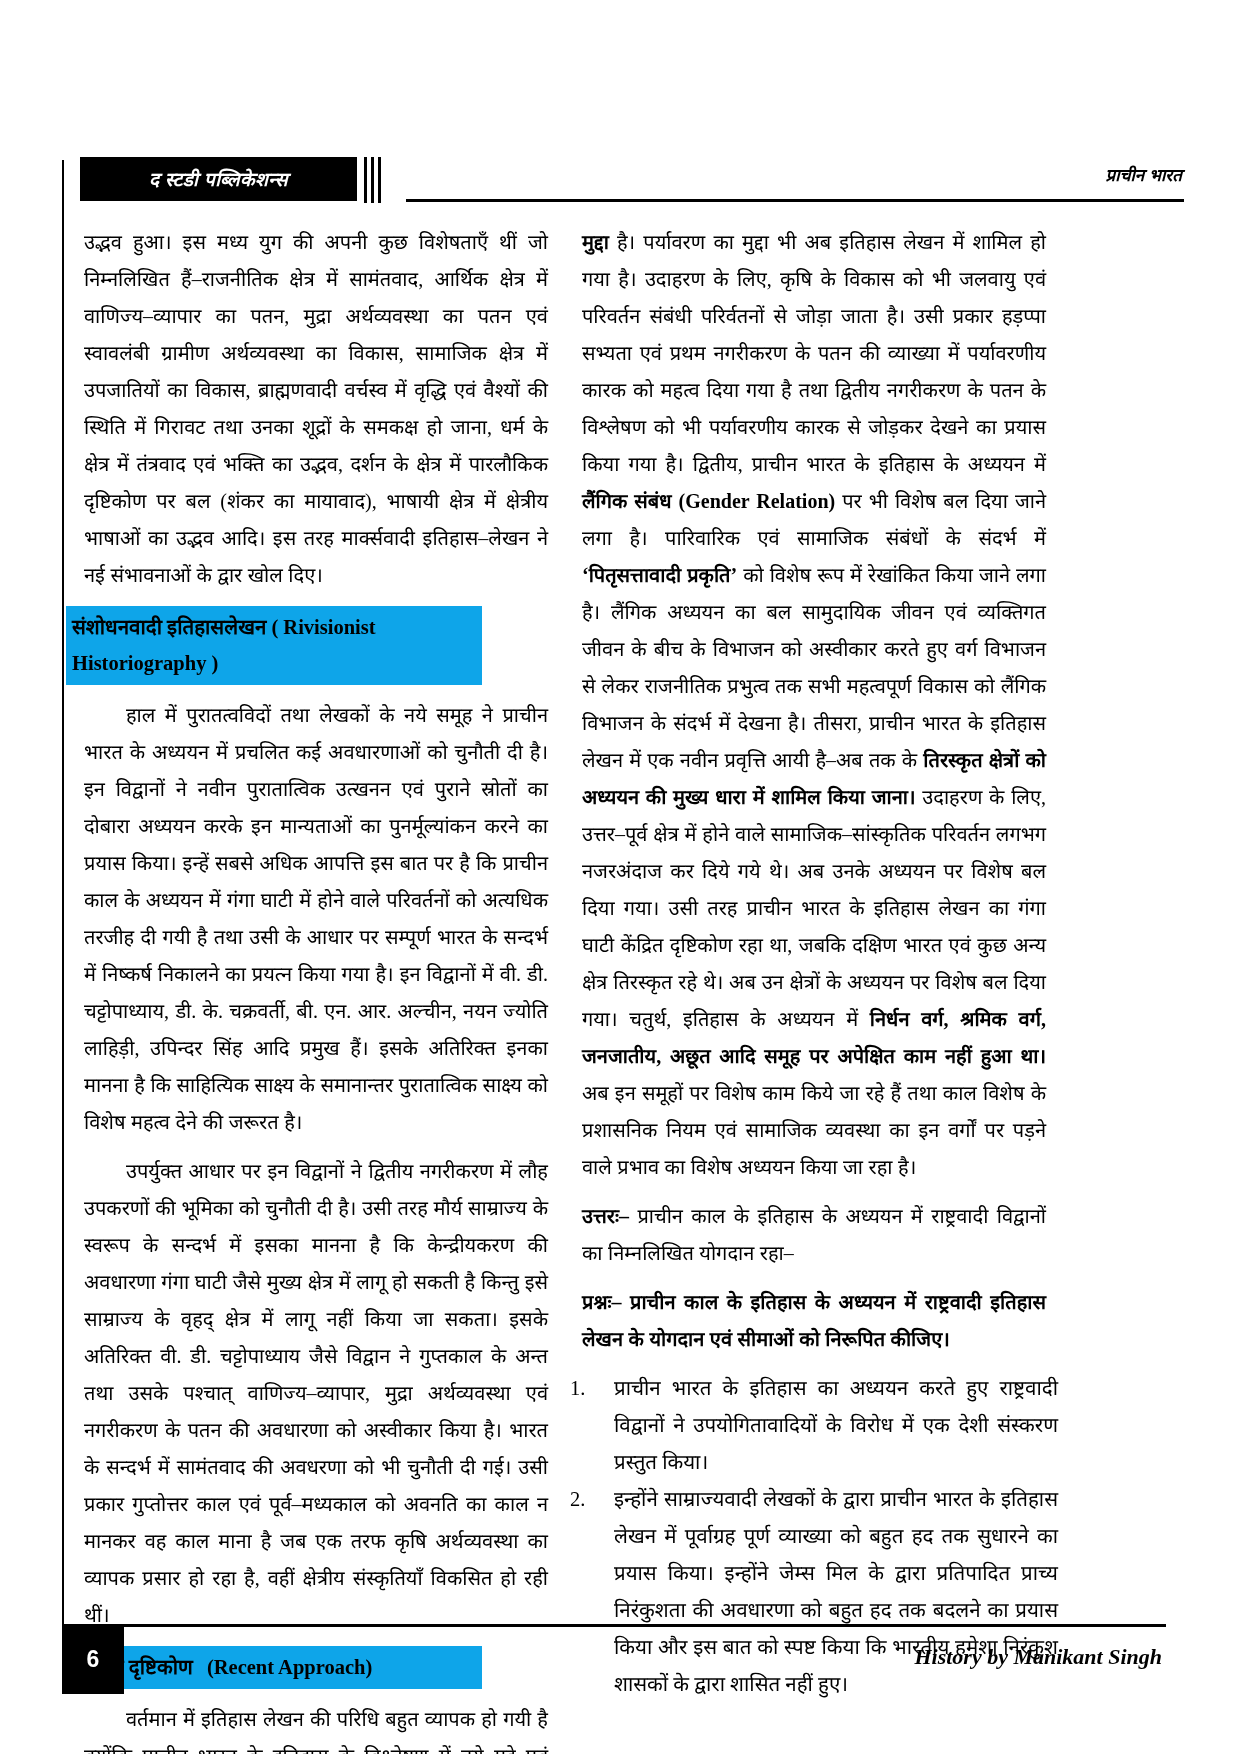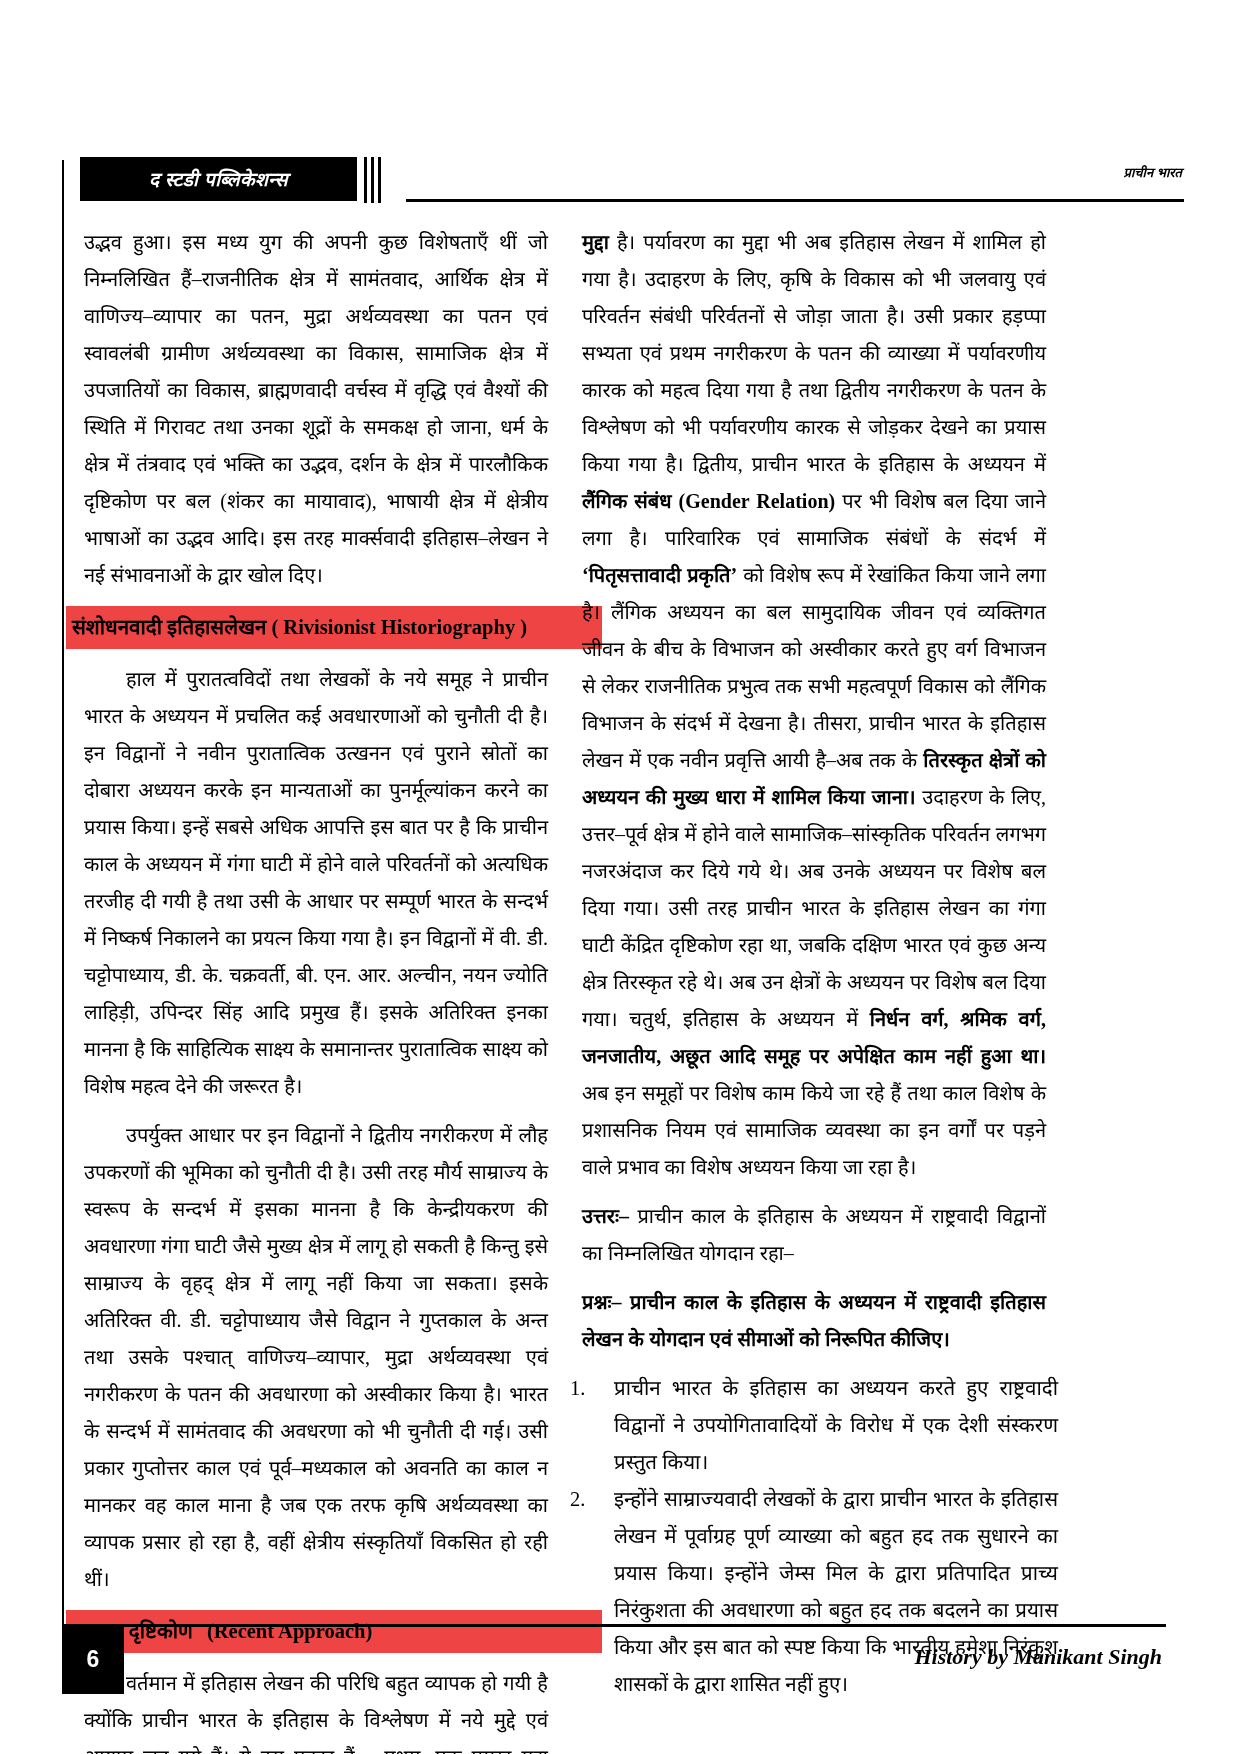--- a/index.html
+++ b/index.html
@@ -27,21 +27,21 @@
   .hdr-black span {
     font-family:"Liberation Sans","DejaVu Sans",sans-serif;
     font-weight:700; font-style:italic; font-size:19px; letter-spacing:.4px;
   }
   .hdr-bars { position:absolute; left:284px; top:0; width:38px; height:46px; display:flex; gap:4px; }
   .hdr-bars i { display:block; width:3px; height:46px; background:#000; }
   .hdr-rule { position:absolute; left:326px; top:42px; width:778px; height:3px; background:#000; }
   .hdr-right {
     position:absolute; right:2px; top:6px;
     font-family:"Liberation Sans","DejaVu Sans",sans-serif;
-    font-weight:700; font-style:italic; font-size:13px;
+    font-weight:700; font-style:italic; font-size:17px;
   }
 
   
   #columns {
     position:absolute; left:72px; top:212px; width:1096px; height:1150px;
   }
   .col { position:absolute; top:0; width:488px; }
   .col-left  { left:0; }
   .col-right { left:498px; }
 
@@ -50,27 +50,27 @@
     line-height:37px;
     text-align:justify;
     text-justify:inter-word;
     margin:12px;
     word-spacing:.5px;
   }
   p.indent { text-indent:42px; }
   b, .b { font-weight:700; }
 
   h2.sec {
-    background:#ef4444;
+    background:#0ea5e9;
     font-size:20.5px;
     font-weight:700;
     line-height:36px;
     padding:3px 6px 4px 6px;
     margin:6px 0 2px -6px;
-    width:536px;
+    width:416px;
   }
   h2.sec .en { font-family:"Liberation Serif","DejaVu Serif",serif; font-weight:700; }
 
   
   ol.numlist { list-style:none; margin:0; padding:0; }
   ol.numlist li {
     position:relative;
     padding-left:44px;
     font-size:20.5px;
     line-height:37px;

